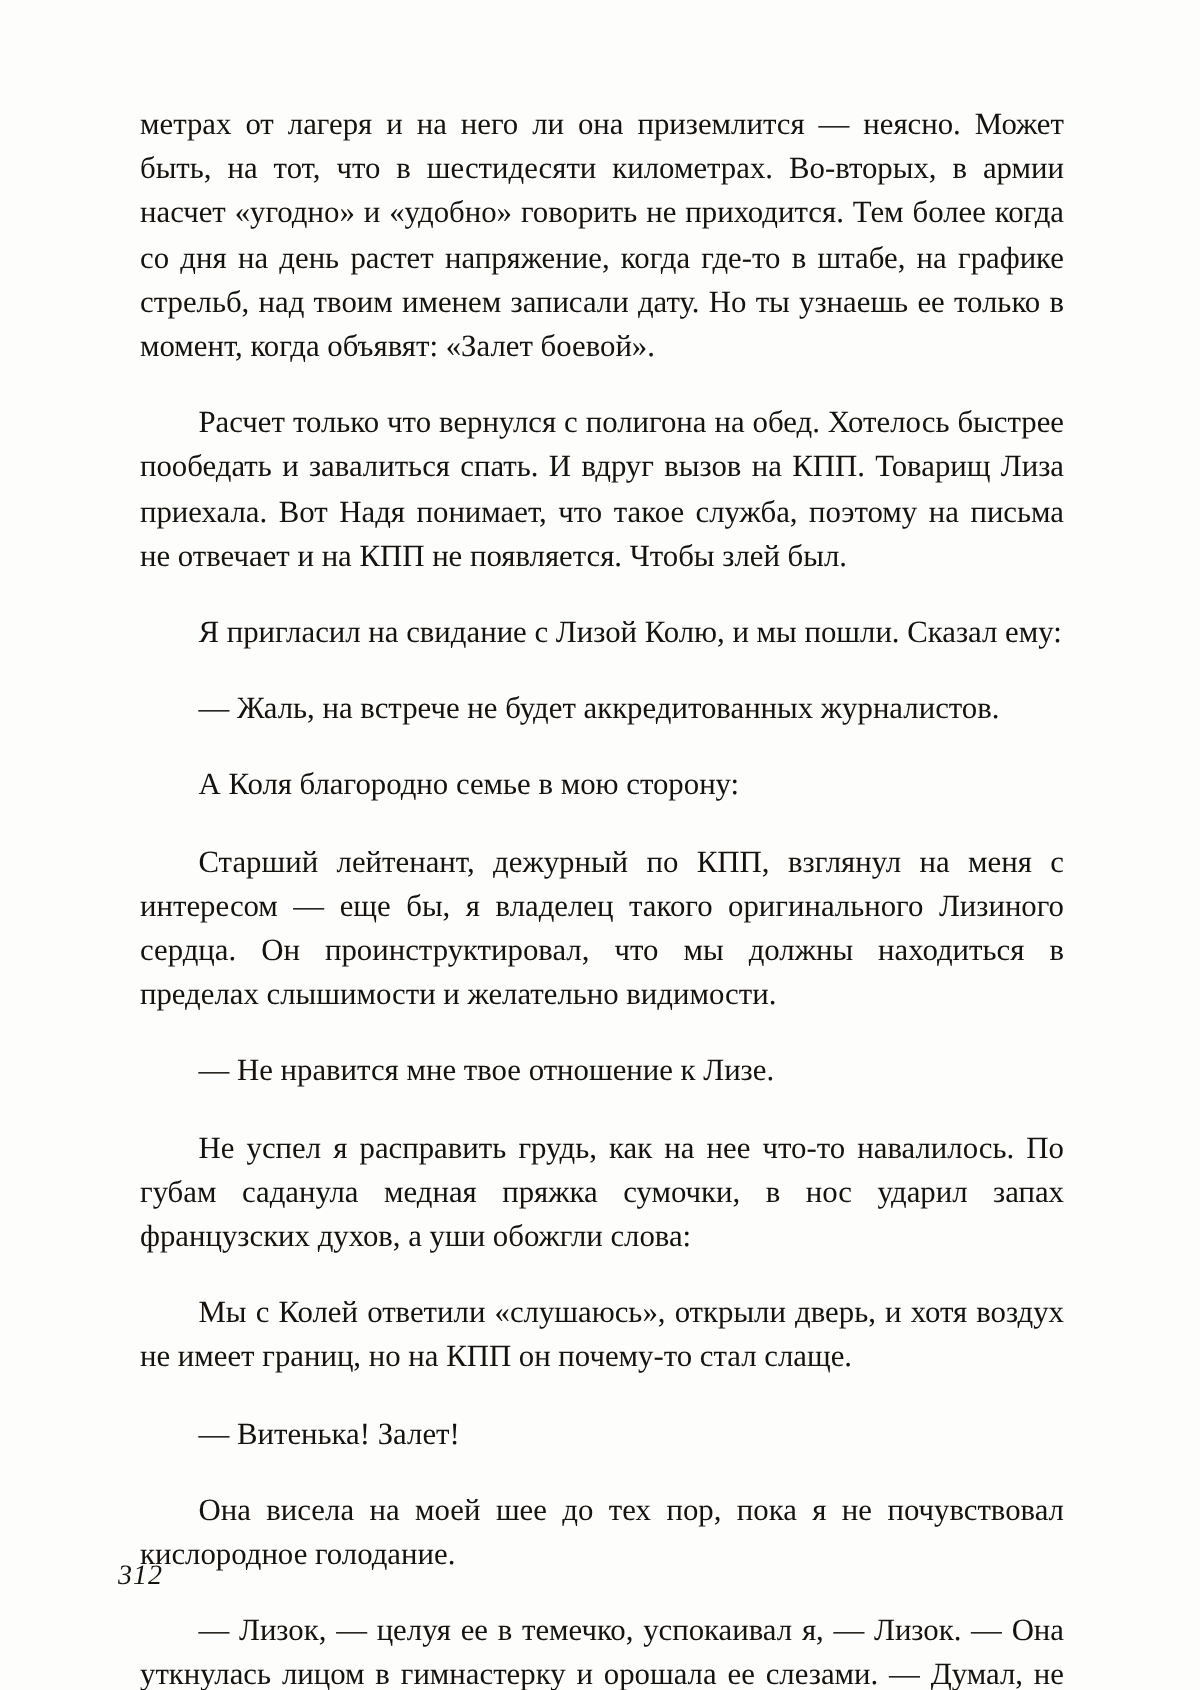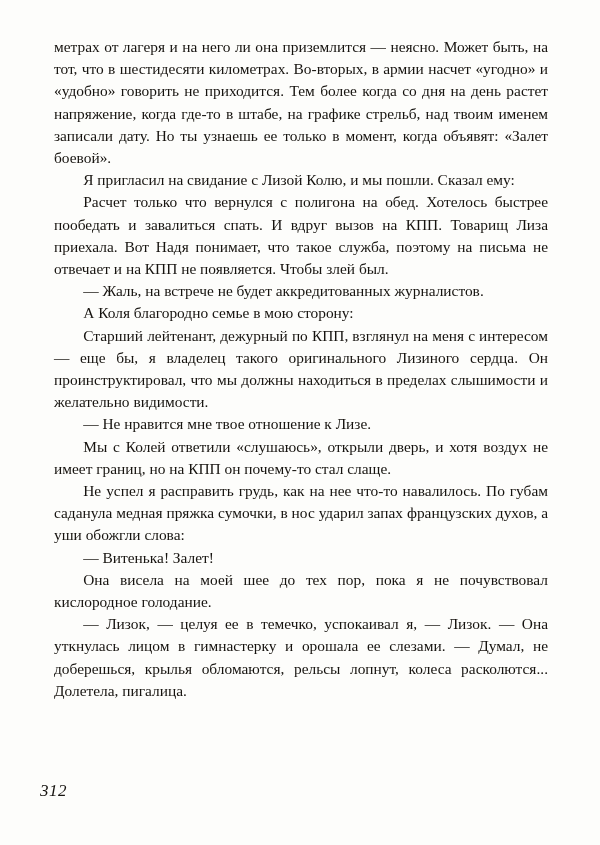--- a/index.html
+++ b/index.html
@@ -20,57 +20,57 @@
     left: 54px;
     top: 36px;
     width: 494px;
     color: #16130f;
     font-size: 15.4px;
     line-height: 22.2px;
     text-align: justify;
     text-justify: inter-word;
   }
   .para {
-    margin: 0;
+    margin: 16px;
     text-indent: 1.9em;
     text-align: justify;
     hyphens: none;
   }
   .para.no-indent {
     text-indent: 0;
   }
   .para.dialog {
     text-indent: 1.9em;
   }
   .page-number {
     position: absolute;
-    left: 40px;
+    left: 59px;
     top: 781px;
     font-family: "Liberation Serif", serif;
     font-style: italic;
-    font-size: 17px;
+    font-size: 14px;
     color: #16130f;
     letter-spacing: 0.5px;
   }
 </style>
 </head>
 <body>
 
 <div class="page">
 
   <div class="text-block">
     <p class="para no-indent">метрах от лагеря и на него ли она приземлится — неясно. Может быть, на тот, что в шестидесяти километрах. Во-вторых, в армии насчет «угодно» и «удобно» говорить не приходится. Тем более когда со дня на день растет напряжение, когда где-то в штабе, на графике стрельб, над твоим именем записали дату. Но ты узнаешь ее только в момент, когда объявят: «Залет боевой».</p>
+    <p class="para">Расчет только что вернулся с полигона на обед. Хотелось быстрее пообедать и завалиться спать. И вдруг вызов на КПП. Товарищ Лиза приехала. Вот Надя понимает, что такое служба, поэтому на письма не отвечает и на КПП не появляется. Чтобы злей был.</p>
     <p class="para">Я пригласил на свидание с Лизой Колю, и мы пошли. Сказал ему:</p>
-    <p class="para">Расчет только что вернулся с полигона на обед. Хотелось быстрее пообедать и завалиться спать. И вдруг вызов на КПП. Товарищ Лиза приехала. Вот Надя понимает, что такое служба, поэтому на письма не отвечает и на КПП не появляется. Чтобы злей был.</p>
     <p class="para dialog">— Жаль, на встрече не будет аккредитованных журналистов.</p>
     <p class="para">А Коля благородно семье в мою сторону:</p>
     <p class="para">Старший лейтенант, дежурный по КПП, взглянул на меня с интересом — еще бы, я владелец такого оригинального Лизиного сердца. Он проинструктировал, что мы должны находиться в пределах слышимости и желательно видимости.</p>
     <p class="para dialog">— Не нравится мне твое отношение к Лизе.</p>
+    <p class="para">Не успел я расправить грудь, как на нее что-то навалилось. По губам саданула медная пряжка сумочки, в нос ударил запах французских духов, а уши обожгли слова:</p>
     <p class="para">Мы с Колей ответили «слушаюсь», открыли дверь, и хотя воздух не имеет границ, но на КПП он почему-то стал слаще.</p>
-    <p class="para">Не успел я расправить грудь, как на нее что-то навалилось. По губам саданула медная пряжка сумочки, в нос ударил запах французских духов, а уши обожгли слова:</p>
     <p class="para dialog">— Витенька! Залет!</p>
     <p class="para">Она висела на моей шее до тех пор, пока я не почувствовал кислородное голодание.</p>
     <p class="para dialog">— Лизок, — целуя ее в темечко, успокаивал я, — Лизок. — Она уткнулась лицом в гимнастерку и орошала ее слезами. — Думал, не доберешься, крылья обломаются, рельсы лопнут, колеса расколются... Долетела, пигалица.</p>
 
   </div>
 
   <div class="page-number">312</div>
 
 </div>
 

